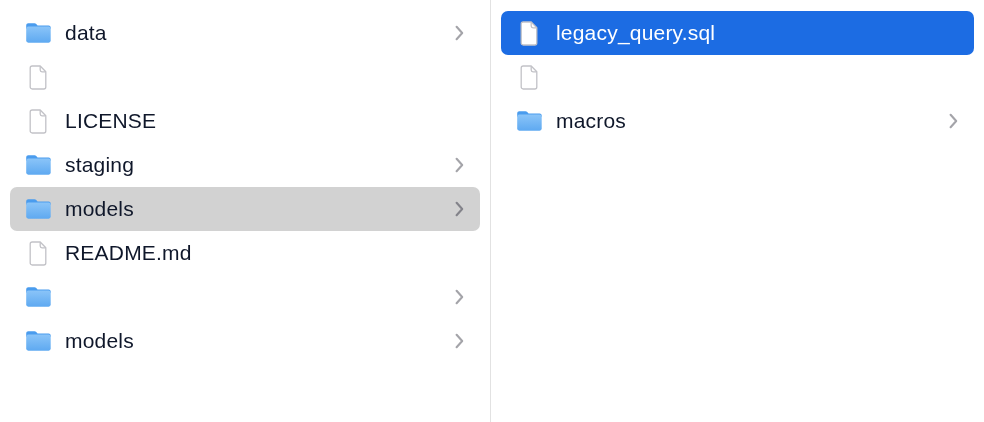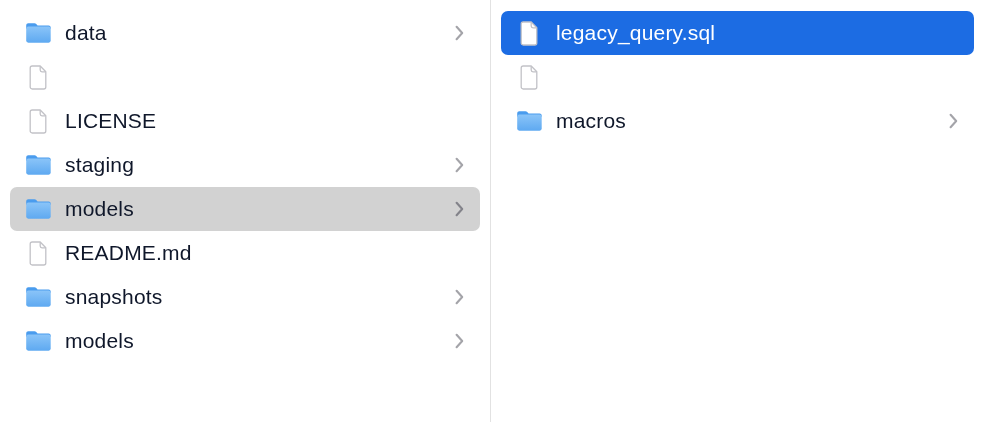--- a/index.html
+++ b/index.html
@@ -143,21 +143,20 @@
         </span>
         <span class="label">README.md</span>
       </div>
       <div class="row">
         <span class="icon">
           <svg width="27" height="22" viewBox="0 0 27 22">
             <path d="M1.2 3.4 C1.2 2.2 2.15 1.3 3.3 1.3 h6.2 c0.7 0 1.3 0.3 1.75 0.8 l1.3 1.5 h11.0 c1.2 0 2.15 0.95 2.15 2.1 v1.0 H1.2 Z" fill="#4a9cee"></path>
             <rect x="1.2" y="4.6" width="24.5" height="16.1" rx="2.1" fill="url(#folderGrad)"></rect>
           </svg>
         </span>
-        <span class="label">snapshots</span>
         <span class="chevron">
           <svg width="9" height="16" viewBox="0 0 9 16">
             <path d="M1.6 1.8 L7.2 8 L1.6 14.2" fill="none" stroke="currentColor" stroke-width="2.1" stroke-linecap="round" stroke-linejoin="round"></path>
           </svg>
         </span>
       </div>
       <div class="row">
         <span class="icon">
           <svg width="27" height="22" viewBox="0 0 27 22">
             <path d="M1.2 3.4 C1.2 2.2 2.15 1.3 3.3 1.3 h6.2 c0.7 0 1.3 0.3 1.75 0.8 l1.3 1.5 h11.0 c1.2 0 2.15 0.95 2.15 2.1 v1.0 H1.2 Z" fill="#4a9cee"></path>

